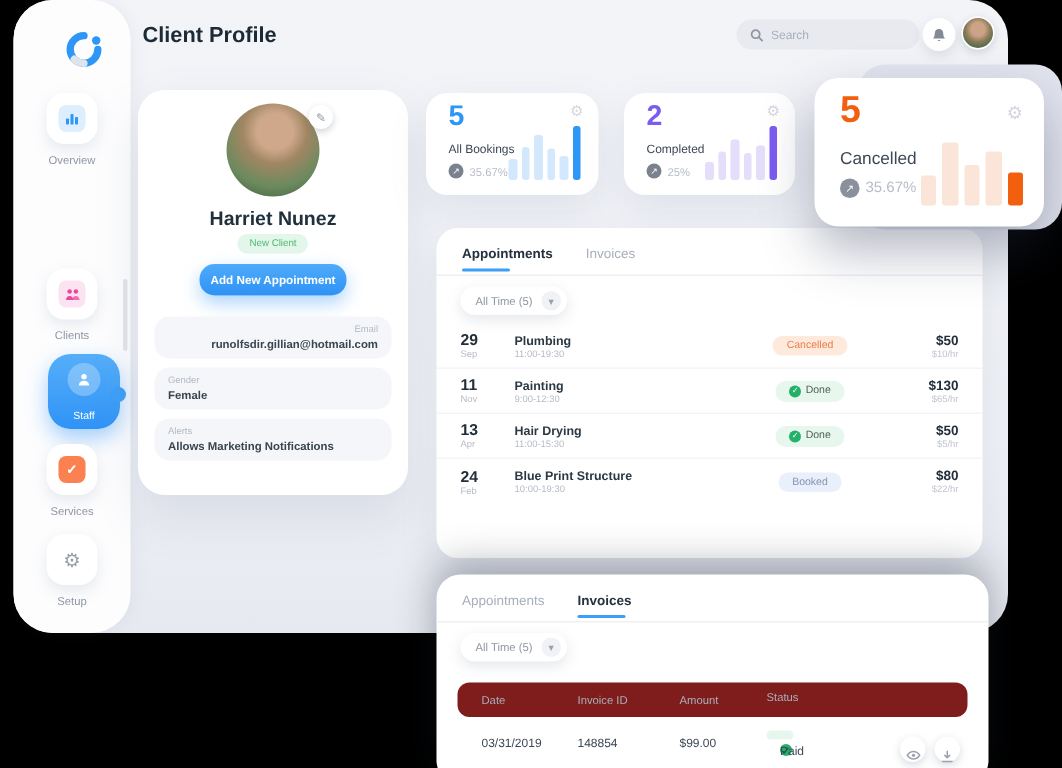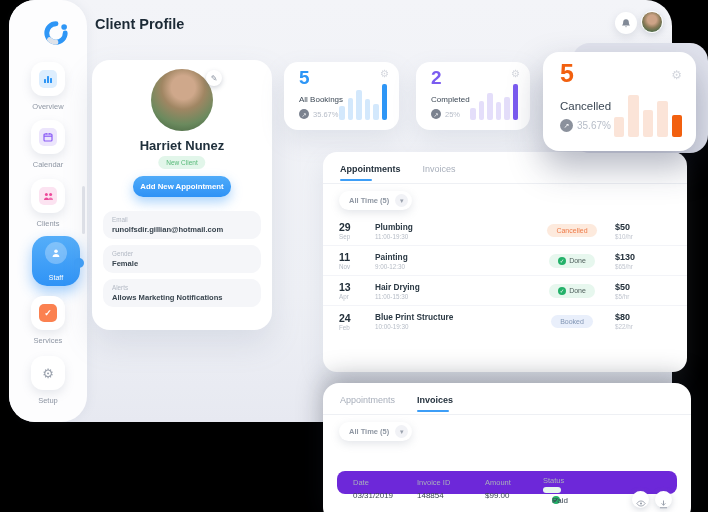--- a/index.html
+++ b/index.html
@@ -65,21 +65,21 @@
   .client-badge { position:absolute; left:50%; top:96px; transform:translateX(-50%);
     background:#e2f6ea; color:#55b877; font-size:6.5px; padding:3px 8px; border-radius:7px; }
   .add-appt-btn { position:absolute; left:41px; top:116px; width:98px; height:21px;
     background:linear-gradient(180deg,#4fabf9,#2e92f6); border:none; border-radius:10px; color:#fff;
     font-size:7.8px; font-weight:bold; box-shadow:0 5px 12px rgba(47,147,246,.4);
     font-family:"Liberation Sans",sans-serif; }
   .field { position:absolute; left:11px; width:158px; background:#f5f6f9; border-radius:10px;
     padding:5px 9px; }
   .field .f-label { display:block; font-size:6.3px; color:#b3b9c4; margin-bottom:2px; }
   .field .f-value { display:block; font-size:7.6px; font-weight:bold; color:#39454f; }
-  .field-0 { top:151px; } .field-1 { top:185px; } .field-2 { top:219px; }
+  .field-0 { top:151px;text-align:right; } .field-1 { top:185px; } .field-2 { top:219px; }
 
   
   .stat-card { position:absolute; background:#fff; border-radius:14px;
     box-shadow:0 10px 24px rgba(130,140,165,.16); z-index:2; }
   .stat-0 { left:284px; top:62px; width:115px; height:68px; }
   .stat-1 { left:416px; top:62px; width:114px; height:68px; }
   .backdrop-card { position:absolute; left:572px; top:43px; width:136px; height:110px;
     background:#e2e4ee; border-radius:18px; z-index:3; }
   .stat-2 { left:543px; top:52px; width:153px; height:99px; border-radius:16px;
     box-shadow:0 16px 34px rgba(40,50,80,.35); z-index:4; }
@@ -95,61 +95,61 @@
   .stat-pct { font-size:7.5px; color:#b7bdc8; }
   .stat-2 .stat-pct { font-size:10px; }
   .stat-gear { position:absolute; right:10px; top:6px; font-size:10px; color:#d4d7de; }
   .stat-2 .stat-gear { right:14px; top:16px; font-size:12px; }
   .mini-bars { position:absolute; right:12px; bottom:10px; width:48px; height:36px;
     display:flex; align-items:flex-end; gap:3px; }
   .stat-2 .mini-bars { right:14px; bottom:14px; width:68px; height:42px; gap:4px; }
   .mini-bars div { flex:1; border-radius:2px; }
 
   
-  .panel { position:absolute; background:#fff; z-index:2;margin-left:32px; }
+  .panel { position:absolute; background:#fff; z-index:2; }
   .appt-panel { left:291px; top:152px; width:364px; height:220px; border-radius:14px;
     box-shadow:0 10px 24px rgba(130,140,165,.14); }
   .inv-panel { left:291px; top:383px; width:368px; height:140px; border-radius:16px;
     box-shadow:0 -6px 26px rgba(20,25,40,.35); z-index:3; }
   .tabs { position:absolute; left:17px; top:12px; display:flex; gap:22px; }
   .tab { font-size:9px; color:#a8afbb; padding-bottom:7px; position:relative; }
   .tab.active { color:#25323e; font-weight:bold; }
   .tab.active::after { content:""; position:absolute; left:0; bottom:0; width:32px; height:2px;
     background:#3d9ef7; border-radius:2px; }
   .tab-divider { position:absolute; left:0; top:31px; width:100%; height:1px; background:#eef0f4; }
   .filter-pill { position:absolute; left:16px; top:39px; height:19px; background:#fff;
     border-radius:10px; box-shadow:0 3px 9px rgba(130,140,160,.22); display:flex; align-items:center;
     gap:6px; padding:0 4px 0 10px; }
-  .filter-pill .f-text { font-size:7.5px; color:#8f97a3;font-weight:bold; }
+  .filter-pill .f-text { font-size:7.5px; color:#8f97a3; }
   .chev-circle { width:13px; height:13px; border-radius:50%; background:#f1f2f6; color:#9aa1ad;
     font-size:7px; display:flex; align-items:center; justify-content:center; }
 
   .appt-rows { position:absolute; left:0; top:64px; width:100%; }
   .appt-row { display:flex; align-items:center; height:30px; padding:0 16px;
     border-bottom:1px solid #f3f4f8; }
   .appt-row:last-child { border-bottom:none; }
   .col-day { width:36px; }
   .col-day .day { display:block; font-size:10.5px; font-weight:bold; color:#222f3a; }
   .col-day .mon { display:block; font-size:6.3px; color:#b6bcc6; }
   .col-title { flex:1; }
   .col-title .svc { display:block; font-size:8.3px; font-weight:bold; color:#2b3944; }
   .col-title .time { display:block; font-size:6.3px; color:#b6bcc6; margin-top:1px; }
   .col-status { width:86px; display:flex; justify-content:center; }
-  .col-amount { width:56px; text-align:left; }
+  .col-amount { width:56px; text-align:right; }
   .col-amount .amt { display:block; font-size:9px; font-weight:bold; color:#222f3a; }
   .col-amount .rate { display:block; font-size:6.3px; color:#c0c5cf; margin-top:1px; }
   .pill { display:inline-flex; align-items:center; gap:3px; font-size:7px; padding:3px 9px;
     border-radius:8px; }
   .pill-cancelled { background:#fdeadd; color:#ee7a48; }
   .pill-booked { background:#e9effb; color:#8195b3; }
   .pill-done, .pill-paid { background:#e7f7ee; color:#50605d; }
   .check-dot { width:8px; height:8px; border-radius:50%; background:#23b169; color:#fff;
     font-size:5.5px; display:flex; align-items:center; justify-content:center; }
 
-  .inv-head { position:absolute; left:14px; top:88px; width:340px; height:23px; background:#6d28d9;
+  .inv-head { position:absolute; left:14px; top:72px; width:340px; height:23px; background:#7f1d1d;
     border-radius:8px;text-align:center; }
   .inv-head span { position:absolute; top:7px; font-size:7.5px; color:#a9b0bb; }
   .inv-row { position:absolute; left:14px; top:99px; width:340px; height:30px; }
   .inv-row span { position:absolute; top:9px; font-size:8px; color:#3b4753; }
   .c-date { left:16px; } .c-id { left:80px; } .c-amt { left:148px; } .c-status { left:206px; top:5px !important; }
   .icon-btn { position:absolute; top:6px; width:17px; height:17px; border-radius:50%; background:#fff;
     box-shadow:0 2px 6px rgba(120,130,150,.3); display:flex; align-items:center; justify-content:center; }
   .eye-btn { left:295px; } .dl-btn { left:318px; }
 
   svg { display:block; }
@@ -178,33 +178,20 @@
         <svg width="10" height="10" viewBox="0 0 10 10">
               <rect x="1" y="5" width="2" height="4" rx="0.5" fill="#2e96f6"></rect>
               <rect x="4" y="2" width="2" height="7" rx="0.5" fill="#2e96f6"></rect>
               <rect x="7" y="4" width="2" height="5" rx="0.5" fill="#2e96f6"></rect>
             </svg>
       </span>
         </div>
       <span class="side-label">Overview</span>
     </div>
 
-    <div class="side-item" style="top:120px">
-      <div class="side-card">
-          <span class="side-ico ico-calendar">
-        <svg width="10" height="10" viewBox="0 0 10 10">
-              <rect x="1" y="2" width="8" height="7" rx="1" fill="none" stroke="#8b5cf6" stroke-width="1.2"></rect>
-              <line x1="1" y1="4.2" x2="9" y2="4.2" stroke="#8b5cf6" stroke-width="1.2"></line>
-              <line x1="3.2" y1="1" x2="3.2" y2="2.5" stroke="#8b5cf6" stroke-width="1.2"></line>
-              <line x1="6.8" y1="1" x2="6.8" y2="2.5" stroke="#8b5cf6" stroke-width="1.2"></line>
-            </svg>
-      </span>
-        </div>
-      <span class="side-label">Calendar</span>
-    </div>
 
     <div class="side-item" style="top:179px">
       <div class="side-card">
           <span class="side-ico ico-clients">
         <svg width="11" height="10" viewBox="0 0 11 10">
               <circle cx="3.4" cy="3.4" r="1.5" fill="#ec4899"></circle>
               <circle cx="7.6" cy="3.4" r="1.5" fill="#ec4899"></circle>
               <path d="M1 9c0-1.6 1.1-2.6 2.4-2.6S5.8 7.4 5.8 9Z" fill="#ec4899"></path>
               <path d="M5.2 9c0-1.6 1.1-2.6 2.4-2.6S10 7.4 10 9Z" fill="#ec4899" opacity="0.75"></path>
             </svg>
@@ -237,20 +224,29 @@
       <div class="side-card">
           <span class="gear-glyph">⚙</span>
         </div>
       <span class="side-label">Setup</span>
     </div>
 
     <div class="side-scrollbar"></div>
   </nav>
 
   <h1 class="page-title">Client Profile</h1>
+  <div class="search-pill">
+    <span>
+      <svg width="9" height="9" viewBox="0 0 10 10">
+          <circle cx="4.2" cy="4.2" r="3" fill="none" stroke="#8f97a3" stroke-width="1.3"></circle>
+          <line x1="6.6" y1="6.6" x2="9" y2="9" stroke="#8f97a3" stroke-width="1.3" stroke-linecap="round"></line>
+        </svg>
+    </span>
+    <span>Search</span>
+  </div>
   <div class="bell-wrap">
     <span>
       <svg width="10" height="11" viewBox="0 0 12 13">
           <path d="M6 1.5c-2.2 0-3.4 1.6-3.4 3.6 0 2.6-1 3.4-1.4 3.9h9.6c-.4-.5-1.4-1.3-1.4-3.9 0-2-1.2-3.6-3.4-3.6z" fill="#828a97"></path>
           <path d="M4.8 10.2a1.3 1.3 0 0 0 2.4 0z" fill="#828a97"></path>
         </svg>
     </span>
   </div>
   <div class="avatar"></div>
 

